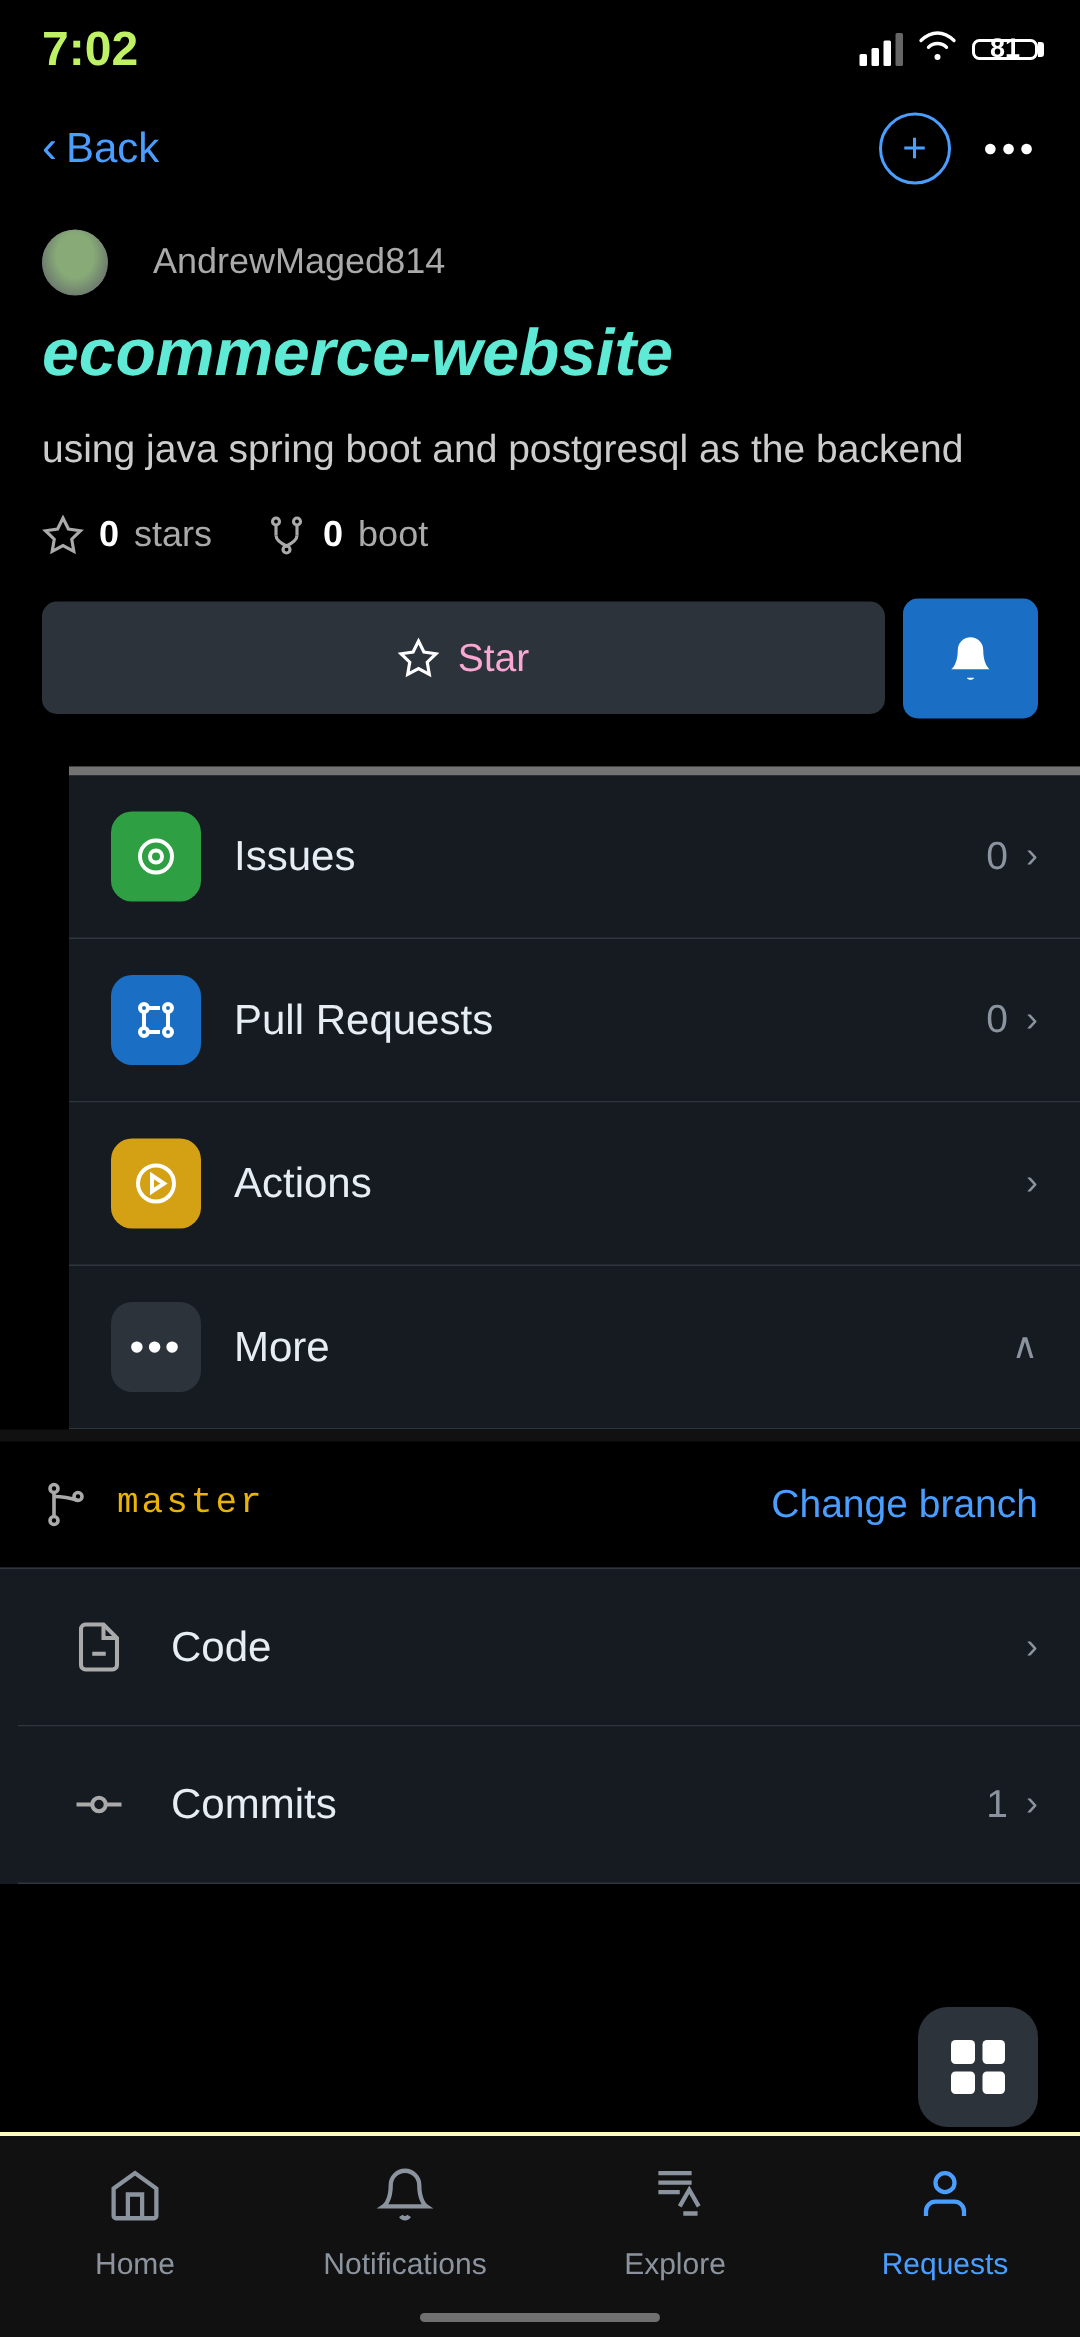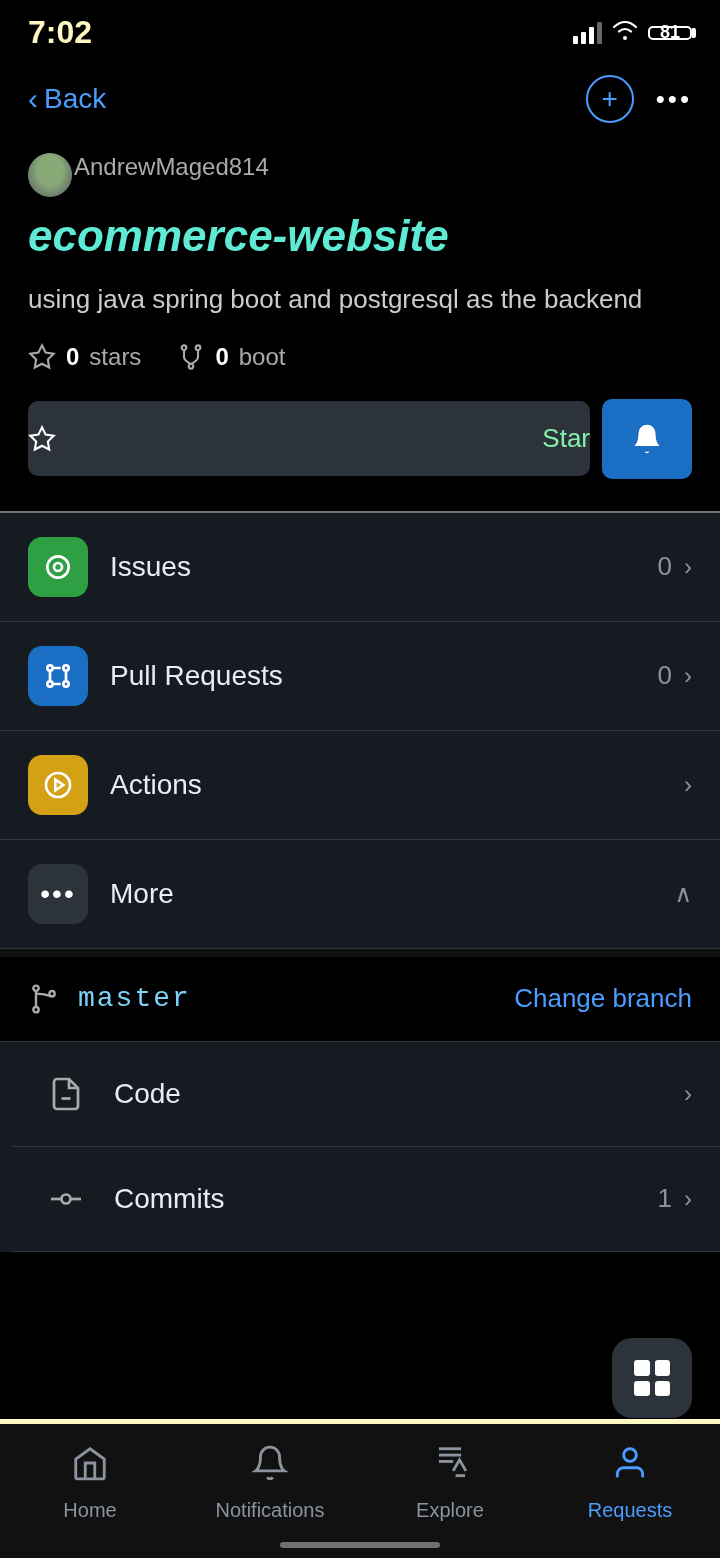--- a/index.html
+++ b/index.html
@@ -18,21 +18,21 @@
     .status-bar {
       display: flex;
       justify-content: space-between;
       align-items: center;
       padding: 14px 28px 8px 28px;
       background: #000;
     }
     .status-time {
       font-size: 32px;
       font-weight: 600;
-      color: #fef9c3;
+      color: #bef264;
     }
     .status-icons {
       display: flex;
       align-items: center;
       gap: 10px;
     }
     .signal-bars {
       display: flex;
       align-items: flex-end;
       gap: 3px;
@@ -122,22 +122,22 @@
       letter-spacing: 3px;
     }
 
     
     .repo-header {
       padding: 10px 28px 24px 28px;
       background: #000;
     }
     .repo-owner {
       display: flex;
-      align-items: flex-start;
-      gap: 2px;
+      align-items: center;
+      gap: 30px;
       margin-bottom: 14px;
     }
     .avatar {
       width: 44px;
       height: 44px;
       border-radius: 50%;
       background: linear-gradient(135deg, #667 30%, #445 100%);
       display: flex;
       align-items: center;
       justify-content: center;
@@ -191,47 +191,48 @@
       display: flex;
       gap: 12px;
       align-items: center;
     }
     .star-btn {
       flex: 1;
       background: #2d333b;
       border: none;
       border-radius: 10px;
       padding: 22px 0;
-      color: #86efac;
+      color: #f9a8d4;
       font-size: 26px;
       display: flex;
       align-items: center;
-      justify-content: space-between;
+      justify-content: center;
       gap: 12px;
       cursor: pointer;
     }
     .bell-btn {
       width: 90px;
       height: 80px;
       background: #1a6fc4;
       border: none;
       border-radius: 10px;
       color: #fff;
       font-size: 32px;
       display: flex;
       align-items: center;
       justify-content: center;
       cursor: pointer;
     }
 
     
     .menu-section {
       background: #161b22;
-      border-top: 2px solid #737373;
+      border-top: 6px solid #737373;
       margin-top: 8px;
+      margin-left: 46px;
     }
     .menu-item {
       display: flex;
       align-items: center;
       padding: 24px 28px;
       border-bottom: 1px solid #30363d;
       cursor: pointer;
       background: #161b22;
     }
     .menu-icon-wrap {
@@ -275,23 +276,23 @@
       align-items: center;
       justify-content: space-between;
       border-top: 8px solid #111;
     }
     .branch-left {
       display: flex;
       align-items: center;
       gap: 18px;
     }
     .branch-name {
-      font-size: 28px;
+      font-size: 24px;
       font-family: 'Courier New', monospace;
-      color: #7dd3fc;
+      color: #eab308;
       letter-spacing: 2px;
     }
     .change-branch-btn {
       color: #4a9eff;
       font-size: 26px;
       cursor: pointer;
       background: none;
       border: none;
     }
 
@@ -358,21 +359,21 @@
       border-radius: 3px;
     }
 
     
     .bottom-nav {
       position: fixed;
       bottom: 0;
       left: 0;
       width: 720px;
       background: #111;
-      border-top: 5px solid #fef9c3;
+      border-top: 3px solid #fef9c3;
       display: flex;
       align-items: center;
       justify-content: space-around;
       padding: 20px 0 36px 0;
     }
     .nav-item {
       display: flex;
       flex-direction: column;
       align-items: center;
       gap: 8px;

